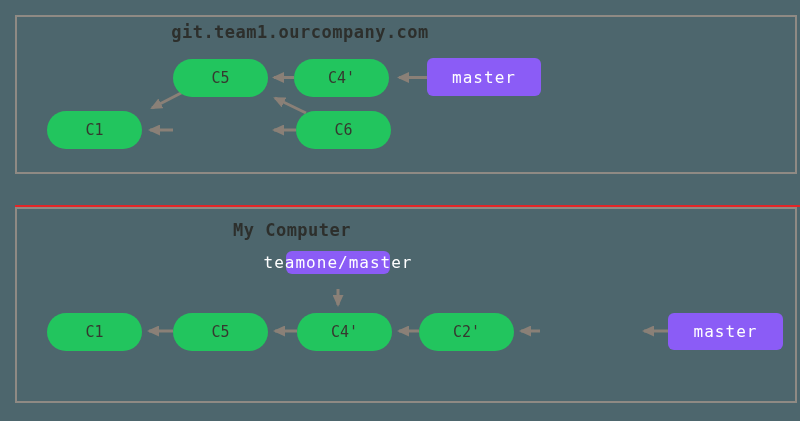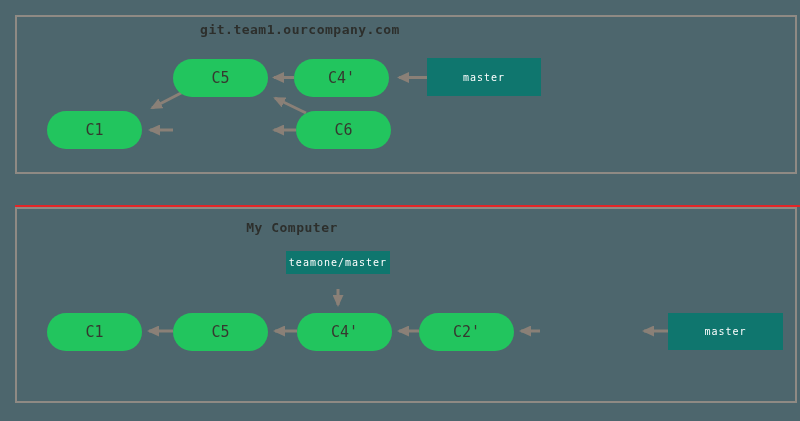--- a/index.html
+++ b/index.html
@@ -25,21 +25,21 @@
     z-index: 1;
   }
   #arrow-layer {
     position: absolute;
     left: 0; top: 0;
     z-index: 2;
   }
   .diagram-title {
     position: absolute;
     transform: translateX(-50%);
-    font-size: 13px;
+    font-size: 17px;
     font-weight: bold;
     letter-spacing: 0.5px;
     color: #2d2f2c;
     white-space: nowrap;
     z-index: 3;
   }
   .node {
     position: absolute;
     width: 95px;
     height: 38px;
@@ -50,29 +50,30 @@
     align-items: center;
     justify-content: center;
     font-size: 15px;
     color: #36382f;
     z-index: 3;
     white-space: nowrap;
   }
   .branch {
     position: absolute;
     box-sizing: border-box;
-    background: #0f766e;
+    background: #8b5cf6;
     display: flex;
     align-items: center;
     justify-content: center;
-    font-size: 10px;
+    font-size: 16px;
     letter-spacing: 1px;
     color: #ffffff;
     z-index: 3;
     white-space: nowrap;
+    border-radius: 6px;
   }
 </style>
 </head>
 <body>
 
 <div id="canvas">
 
   <div class="panel" style="left:15px; top:15px; width:782px; height:159px;"></div>
   <div class="accent-line" style="left:15px; top:205px; width:785px;"></div>
   <div class="panel" style="left:15px; top:207px; width:782px; height:196px;"></div>

